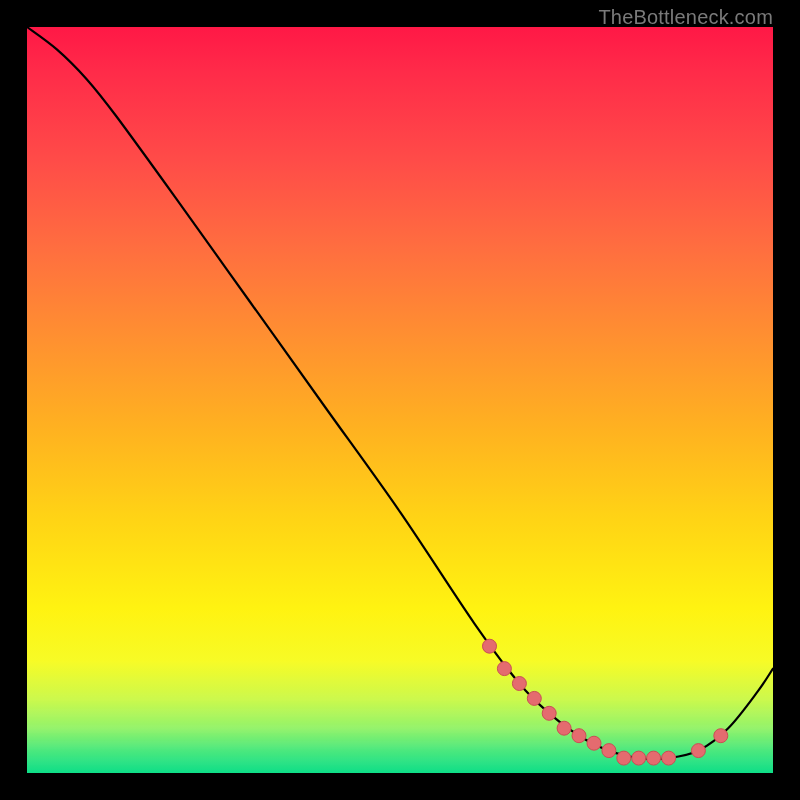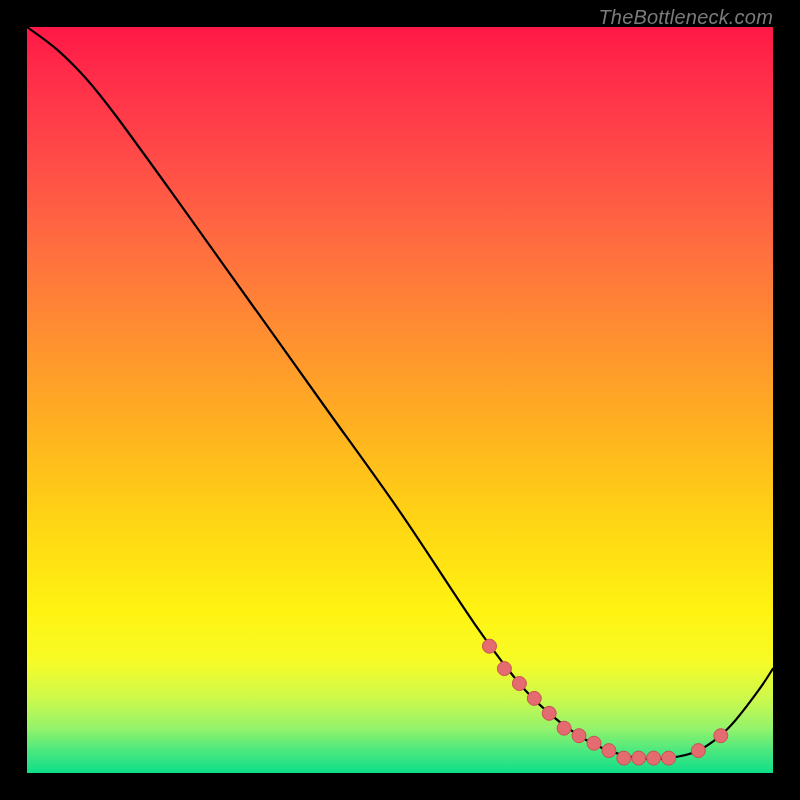--- a/index.html
+++ b/index.html
@@ -9,21 +9,20 @@
     height: 800px;
     background: #000;
     overflow: hidden;
     font-family: Arial, Helvetica, sans-serif;
   }
   .frame {
     position: relative;
     width: 800px;
     height: 800px;
     background: #000;
-    font-style: italic;
   }
   .plot {
     position: absolute;
     left: 27px;
     top: 27px;
     width: 746px;
     height: 746px;
     background: linear-gradient(
       to bottom,
       #ff1846 0%,

